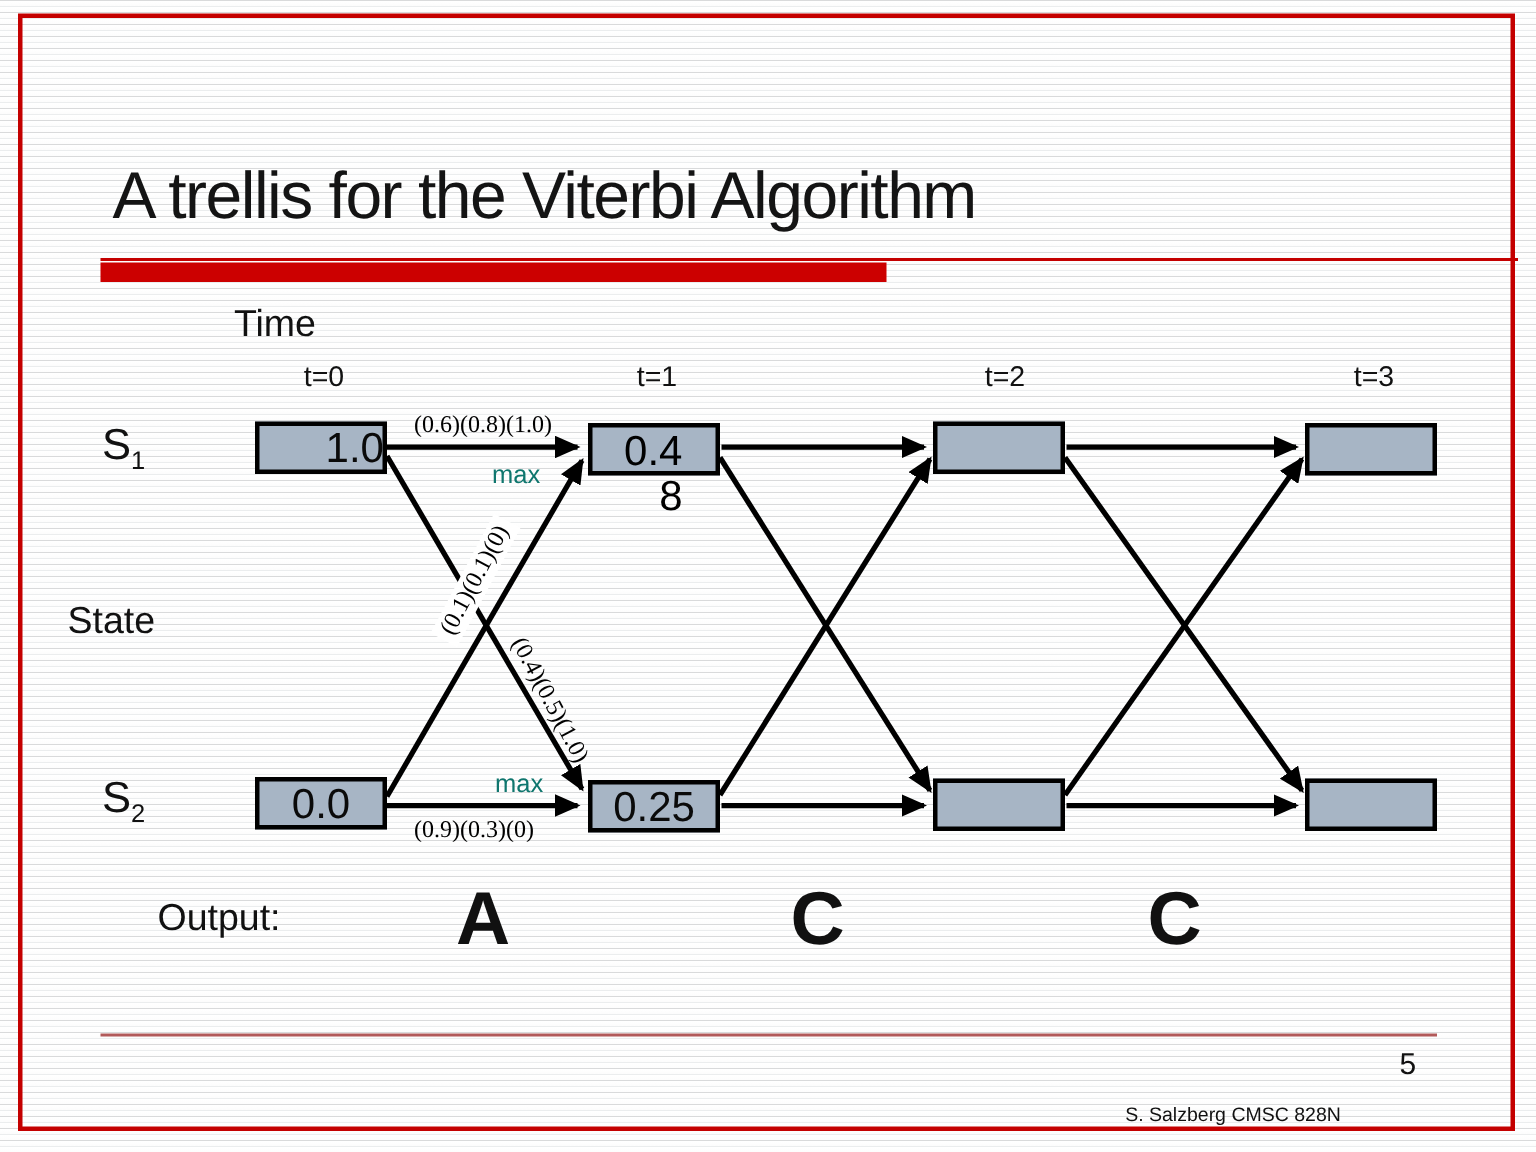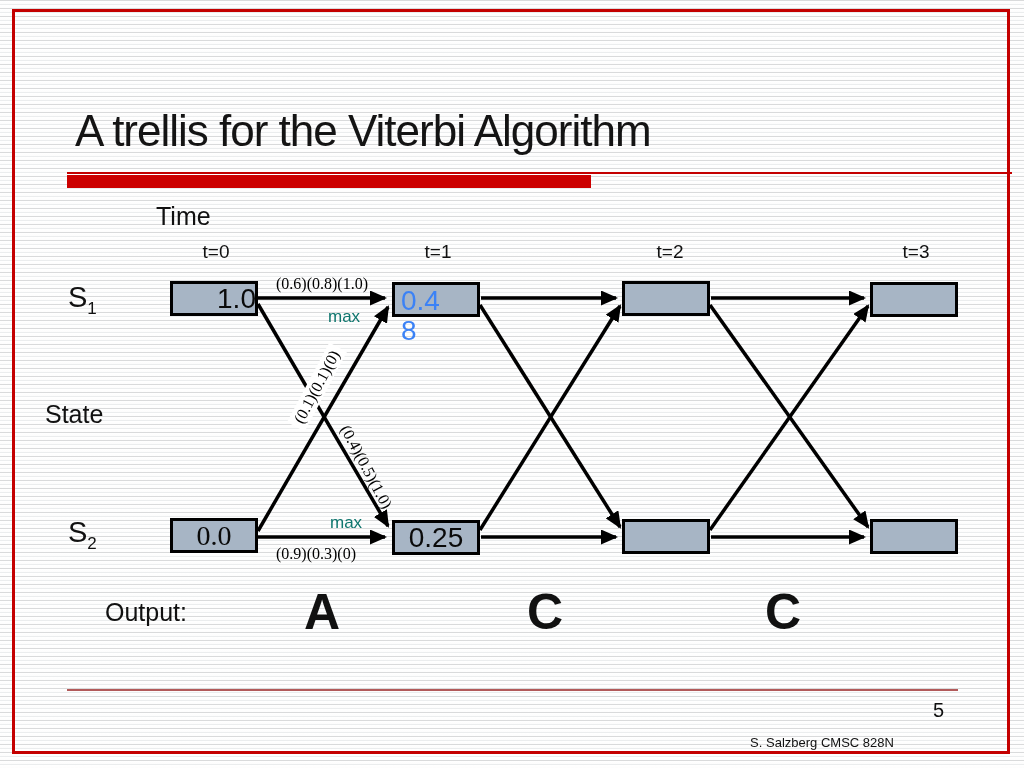--- a/index.html
+++ b/index.html
@@ -24,21 +24,21 @@
   .time-label{left:156px;top:202px;font-size:25px;}
   .state-label{left:45px;top:380px;font-size:25px;margin-top:20px;}
   .s-label{left:68px;font-size:29px;}
   .s-label sub{font-size:17px;}
   .col-head{top:241px;font-size:19px;transform:translateX(-50%);}
   
   .node{width:88px;height:35px;background:#a7b5c5;border:3px solid #000;box-sizing:border-box;
         display:flex;align-items:center;justify-content:center;
         font-size:28px;color:#0a0a0a;z-index:3;}
   .overflow-val{left:401px;top:286px;width:54px;font-size:28px;line-height:30px;
-        white-space:pre-line;z-index:6;color:#3b82f6;}
+        white-space:pre-line;z-index:6;color:#000000;text-align:right;}
   
   .prob{font-family:"Liberation Serif",serif;font-size:16px;color:#000;white-space:nowrap;z-index:5;}
   .max{font-size:17px;color:#0f766e;z-index:5;}
   .rot{transform-origin:center;z-index:5;}
   .rot-up{transform:translate(-50%,-50%) rotate(-62deg);background:#fff;padding:1px 5px;}
   .rot-down{transform:translate(-50%,-50%) rotate(62deg);}
   svg.arrows{left:0;top:0;z-index:4;}
   
   .output-label{left:105px;top:598px;font-size:25px;}
   .output-letter{top:583px;font-size:50px;font-weight:bold;transform:translateX(-50%);}
@@ -83,21 +83,21 @@
   <line x1="480" y1="305" x2="620" y2="527" stroke="#000" stroke-width="3.5" marker-end="url(#ah)"></line>
   <line x1="480" y1="530" x2="620" y2="306" stroke="#000" stroke-width="3.5" marker-end="url(#ah)"></line>
 
   <line x1="711" y1="298" x2="864" y2="298" stroke="#000" stroke-width="3.5" marker-end="url(#ah)"></line>
   <line x1="711" y1="537" x2="864" y2="537" stroke="#000" stroke-width="3.5" marker-end="url(#ah)"></line>
   <line x1="710" y1="305" x2="868" y2="527" stroke="#000" stroke-width="3.5" marker-end="url(#ah)"></line>
   <line x1="710" y1="530" x2="868" y2="306" stroke="#000" stroke-width="3.5" marker-end="url(#ah)"></line>
 </svg>
 
 <div class="abs node" style="left:170px;top:281px;padding-left:45px;">1.0</div>
-<div class="abs node" style="left:170px;top:518px;font-family:Liberation Serif, serif;">0.0</div>
+<div class="abs node" style="left:170px;top:518px;">0.0</div>
 <div class="abs node" style="left:392px;top:282px;"></div>
 <div class="abs node" style="left:392px;top:520px;">0.25</div>
 <div class="abs node" style="left:622px;top:281px;"></div>
 <div class="abs node" style="left:622px;top:519px;"></div>
 <div class="abs node" style="left:870px;top:282px;"></div>
 <div class="abs node" style="left:870px;top:519px;"></div>
 
 <div class="abs overflow-val">0.4
 8</div>
 

